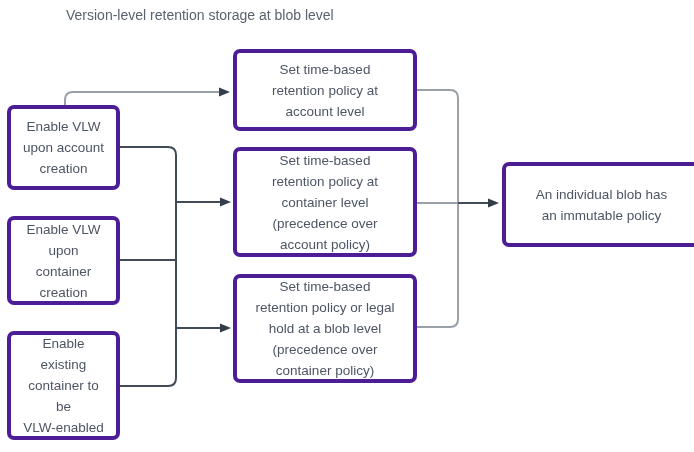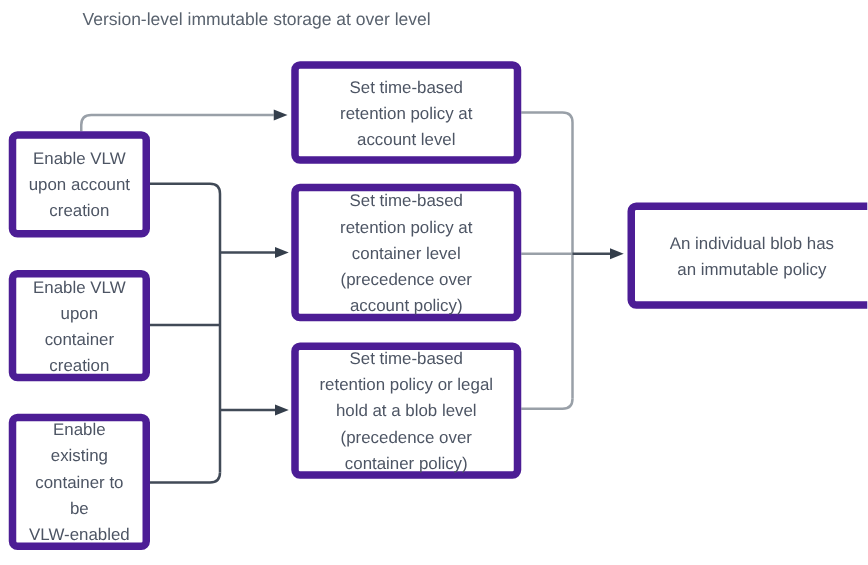--- a/index.html
+++ b/index.html
@@ -21,21 +21,21 @@
     top: 7px;
     font-size: 14px;
     line-height: 17px;
     color: #59626e;
     white-space: nowrap;
   }
   .node {
     position: absolute;
     box-sizing: border-box;
     background: #ffffff;
-    border: 6px solid #4c1d95;
+    border: 4px solid #4c1d95;
     border-radius: 7px;
     display: flex;
     align-items: center;
     justify-content: center;
     text-align: center;
     padding: 2px 4px;
   }
   .node .label {
     font-size: 13.5px;
     line-height: 21px;
@@ -61,21 +61,21 @@
   }
   .edge-dark { stroke: #414a57; stroke-width: 2; fill: none; stroke-linejoin: round; }
   .edge-gray { stroke: #99a0a8; stroke-width: 2; fill: none; stroke-linejoin: round; }
   .arrowhead { fill: #343e4b; stroke: none; }
 </style>
 </head>
 <body>
 
 <div class="canvas">
 
-  <div class="diagram-title">Version-level immutable storage at over level</div>
+  <div class="diagram-title">Version-level retention storage at blob level</div>
 
   <svg class="connectors" viewBox="0 0 694 452" xmlns="http://www.w3.org/2000/svg">
 
     <path class="edge-dark" d="M 120 147 L 168 147 Q 176 147 176 155 L 176 378"></path>
     <path class="edge-dark" d="M 120 386 L 168 386 Q 176 386 176 378"></path>
     <path class="edge-dark" d="M 120 260 L 176 260"></path>
     <path class="edge-dark" d="M 176 202 L 220 202"></path>
     <polygon class="arrowhead" points="220,197.6 231,202 220,206.4"></polygon>
     <path class="edge-dark" d="M 176 328 L 220 328"></path>
     <polygon class="arrowhead" points="220,323.6 231,328 220,332.4"></polygon>

